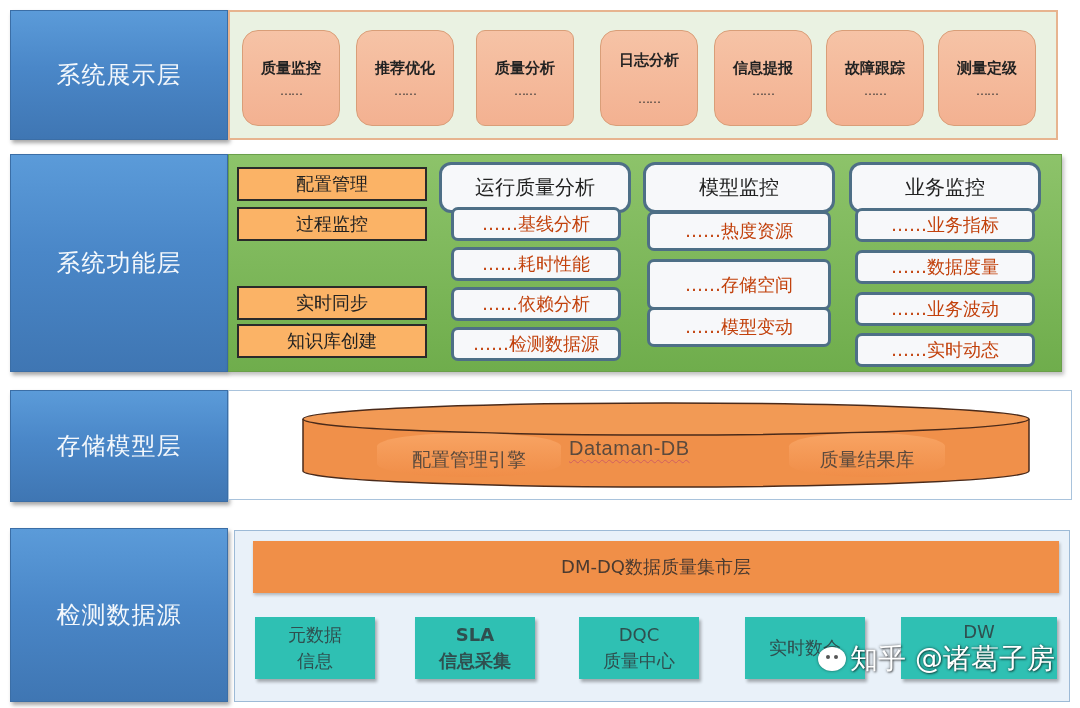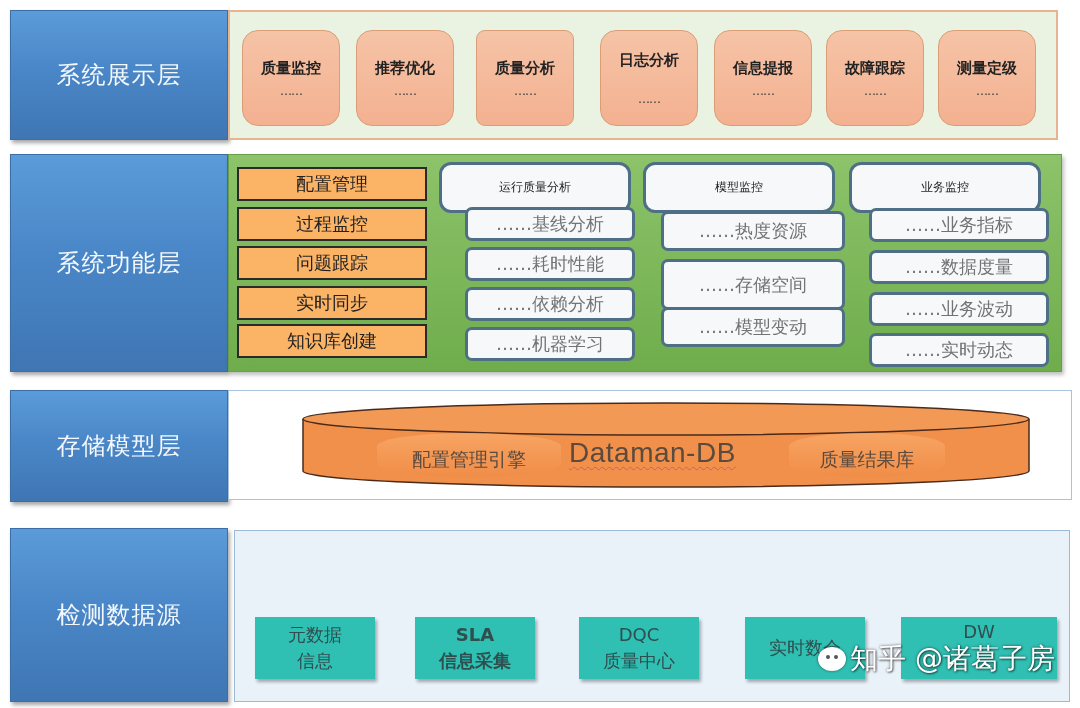--- a/index.html
+++ b/index.html
@@ -40,38 +40,38 @@
   .orange-item {
     position: absolute; left: 8px; width: 190px; height: 34px;
     background: #fbb366; border: 2px solid #2a2a2a;
     display: flex; align-items: center; justify-content: center;
     font-size: 18px; color: #222;
   }
   .white-head {
     position: absolute; height: 51px;
     background: #f7f8fa; border: 3px solid #4e6f86; border-radius: 12px;
     display: flex; align-items: center; justify-content: center;
-    font-size: 12px; color: #222;
+    font-size: 20px; color: #222;
   }
   .white-sub {
     position: absolute; height: 34px;
     background: #f7f8fa; border: 3px solid #4e6f86; border-radius: 7px;
     display: flex; align-items: center; justify-content: center;
-    font-size: 18px; color: #737373; margin-left: 14px;
+    font-size: 18px; color: #c2410c;
   }
 
   
   .panel-storage {
     position: absolute; left: 228px; top: 390px; width: 844px; height: 110px;
     background: #ffffff; border: 1.5px solid #a9c3dc;
   }
   .cylinder { position: absolute; left: 72px; top: 8px; width: 730px; height: 90px; }
   .db-title {
     position: absolute; left: 340px; top: 46px;
-    font-size: 28px; color: #5b4a3d; letter-spacing: 0.5px;
+    font-size: 20px; color: #5b4a3d; letter-spacing: 0.5px;
     font-family: "Liberation Sans", sans-serif;
     text-decoration: underline wavy #d06060; text-decoration-thickness: 1px; text-underline-offset: 4px;
   }
   .mini-db {
     position: absolute; top: 42px; height: 44px;
     border-radius: 50% / 30%;
     background: linear-gradient(180deg, rgba(255,180,120,0.55) 0%, rgba(240,140,70,0.6) 100%);
     display: flex; align-items: flex-end; justify-content: center; padding-bottom: 4px;
     font-size: 19px; color: #5b4a3d;
   }
@@ -146,29 +146,28 @@
     <span class="d">……</span>
   </div>
 </div>
 
 <div class="layer-label" style="top:154px;height:218px;">
   <span>系统功能层</span>
 </div>
 <div class="panel-function">
   <div class="orange-item" style="top:12px;">配置管理</div>
   <div class="orange-item" style="top:52px;">过程监控</div>
-  <div class="orange-item" style="top:91px;">问题跟踪</div>
   <div class="orange-item" style="top:131px;">实时同步</div>
   <div class="orange-item" style="top:169px;">知识库创建</div>
 
   <div class="white-head" style="left:210px;top:7px;width:192px;">运行质量分析</div>
   <div class="white-sub" style="left:222px;top:52px;width:170px;">……基线分析</div>
   <div class="white-sub" style="left:222px;top:92px;width:170px;">……耗时性能</div>
   <div class="white-sub" style="left:222px;top:132px;width:170px;">……依赖分析</div>
-  <div class="white-sub" style="left:222px;top:172px;width:170px;">……机器学习</div>
+  <div class="white-sub" style="left:222px;top:172px;width:170px;">……检测数据源</div>
 
   <div class="white-head" style="left:414px;top:7px;width:192px;">模型监控</div>
   <div class="white-sub" style="left:418px;top:56px;width:184px;height:40px;">……热度资源</div>
   <div class="white-sub" style="left:418px;top:104px;width:184px;height:51px;">……存储空间</div>
   <div class="white-sub" style="left:418px;top:152px;width:184px;height:40px;">……模型变动</div>
 
   <div class="white-head" style="left:620px;top:7px;width:192px;">业务监控</div>
   <div class="white-sub" style="left:626px;top:53px;width:180px;">……业务指标</div>
   <div class="white-sub" style="left:626px;top:95px;width:180px;">……数据度量</div>
   <div class="white-sub" style="left:626px;top:178px;width:180px;">……实时动态</div>
@@ -185,20 +184,21 @@
   </svg>
   <div class="mini-db" style="left:148px;width:184px;">配置管理引擎</div>
   <div class="db-title">Dataman-DB</div>
   <div class="mini-db" style="left:560px;width:156px;">质量结果库</div>
 </div>
 
 <div class="layer-label" style="top:528px;height:174px;">
   <span>检测数据源</span>
 </div>
 <div class="panel-source">
+  <div class="dq-bar">DM-DQ数据质量集市层</div>
   <div class="src-card" style="left:20px;">
     <span>元数据</span>
     <span>信息</span>
   </div>
   <div class="src-card" style="left:180px;font-weight:bold;">
     <span>SLA</span>
     <span>信息采集</span>
   </div>
   <div class="src-card" style="left:344px;">
     <span>DQC</span>

